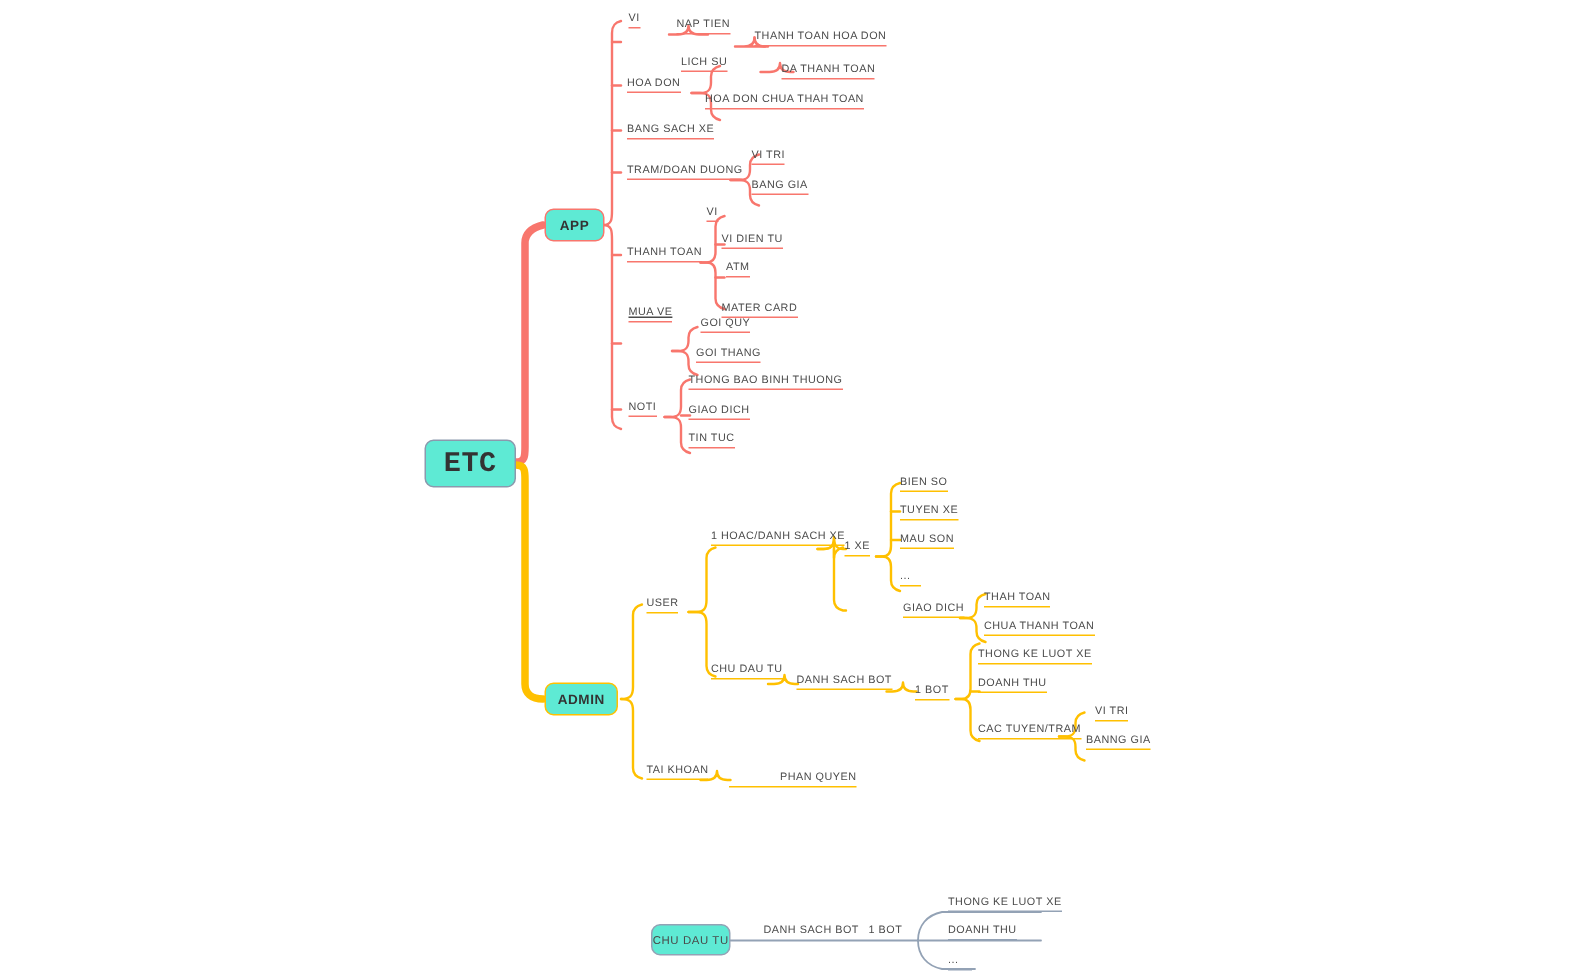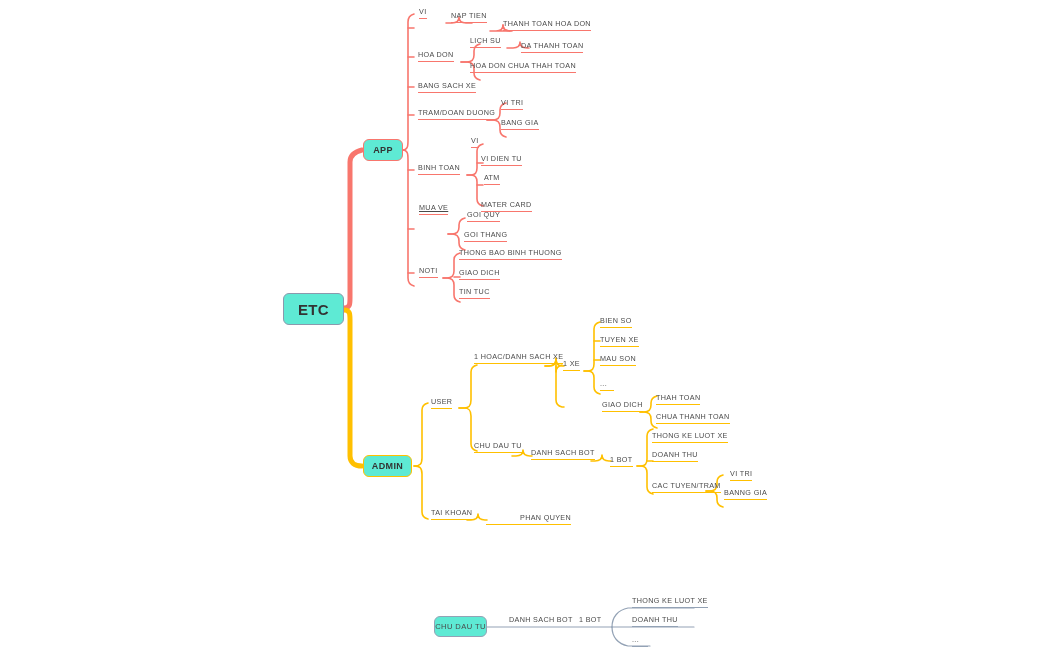--- a/index.html
+++ b/index.html
@@ -47,23 +47,24 @@
     align-items: center;
     justify-content: center;
     border-radius: 6px;
     background: #5eead4;
     box-sizing: border-box;
     color: #333333;
     white-space: nowrap;
   }
   .box.root {
     border: 1.6px solid #8b99ad;
-    font-size: 15px;
+    font-size: 19px;
     font-weight: bold;
     letter-spacing: 0.4px;
+    font-family: Liberation Mono, monospace;
   }
   .box.app {
     border: 1.4px solid #f8766d;
     font-size: 9px;
     font-weight: bold;
     letter-spacing: 0.4px;
   }
   .box.admin {
     border: 1.4px solid #ffc000;
     font-size: 9px;
@@ -175,35 +176,35 @@
   </div>
 
   <div class="node-label red" style="left:419px; top:7px;">VI</div>
 
   <div class="node-label red" style="left:451px; top:11px;">NAP TIEN</div>
 
   <div class="node-label red" style="left:503px; top:19px;">THANH TOAN HOA DON</div>
 
   <div class="node-label red" style="left:418px; top:50px;">HOA DON</div>
 
-  <div class="node-label red" style="left:470px; top:36px;">LICH SU</div>
+  <div class="node-label red" style="left:454px; top:36px;">LICH SU</div>
 
   <div class="node-label red" style="left:521px; top:41px;">DA THANH TOAN</div>
 
   <div class="node-label red" style="left:470px; top:61px;">HOA DON CHUA THAH TOAN</div>
 
   <div class="node-label red" style="left:418px; top:81px;">BANG SACH XE</div>
 
   <div class="node-label red" style="left:418px; top:108px;">TRAM/DOAN DUONG</div>
 
   <div class="node-label red" style="left:501px; top:98px;">VI TRI</div>
 
   <div class="node-label red" style="left:501px; top:118px;">BANG GIA</div>
 
-  <div class="node-label red" style="left:418px; top:163px;">BINH TOAN</div>
+  <div class="node-label red" style="left:418px; top:163px;">THANH TOAN</div>
 
   <div class="node-label red" style="left:471px; top:136px;">VI</div>
 
   <div class="node-label red" style="left:481px; top:154px;">VI DIEN TU</div>
 
   <div class="node-label red" style="left:484px; top:173px;">ATM</div>
 
   <div class="node-label red" style="left:481px; top:200px;">MATER CARD</div>
 
   <div class="node-label red" style="left:419px; top:203px;text-decoration:underline;">MUA VE</div>

